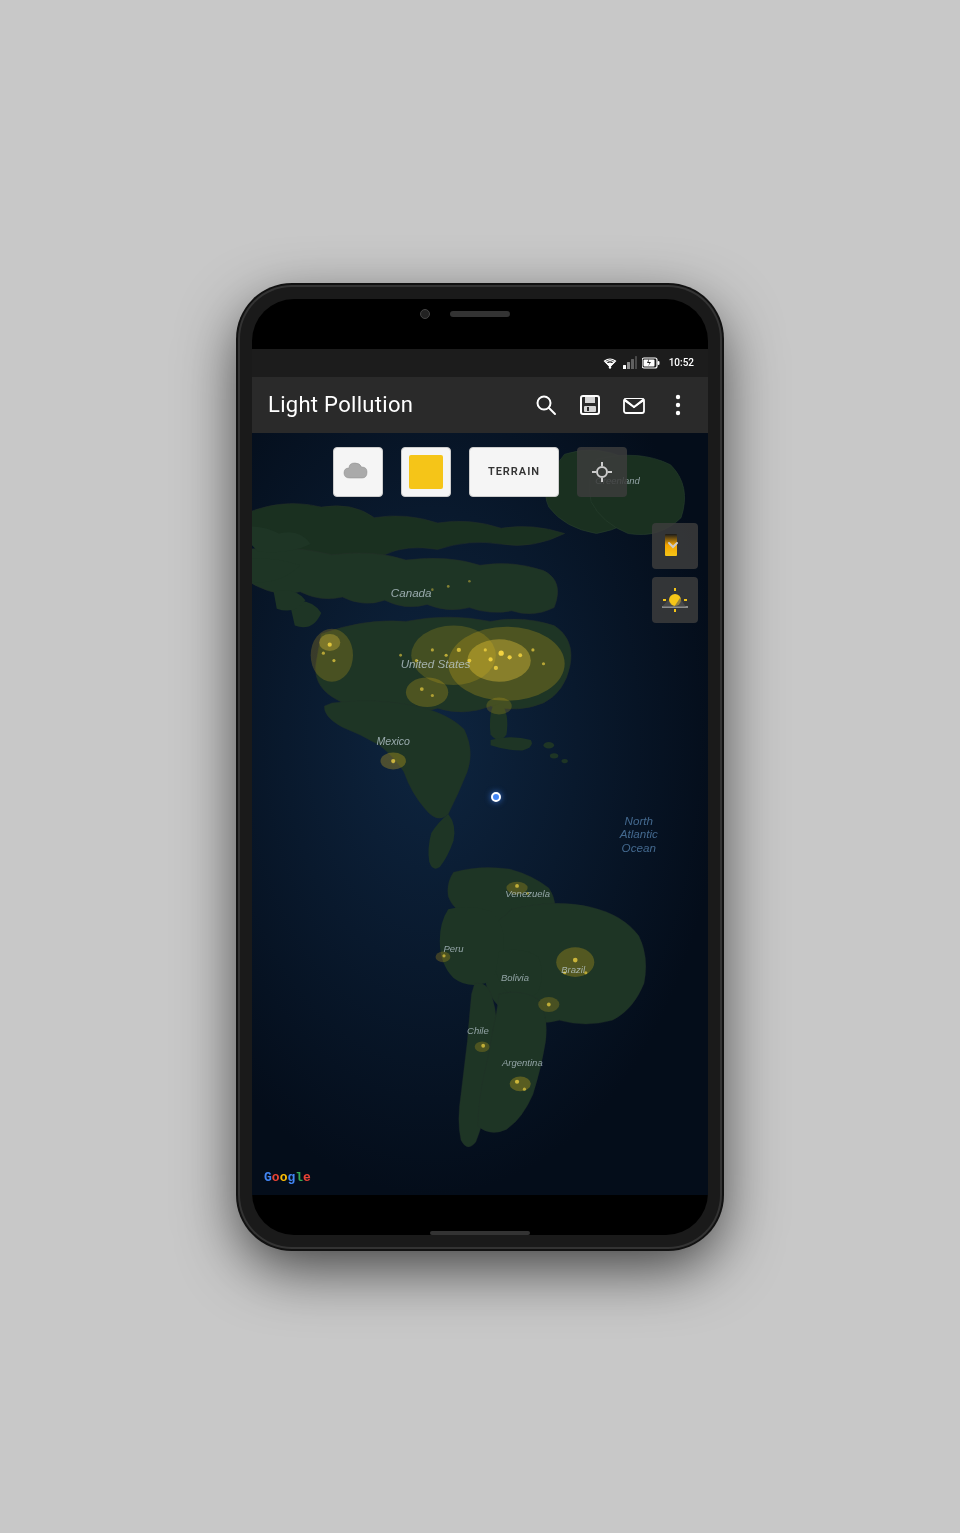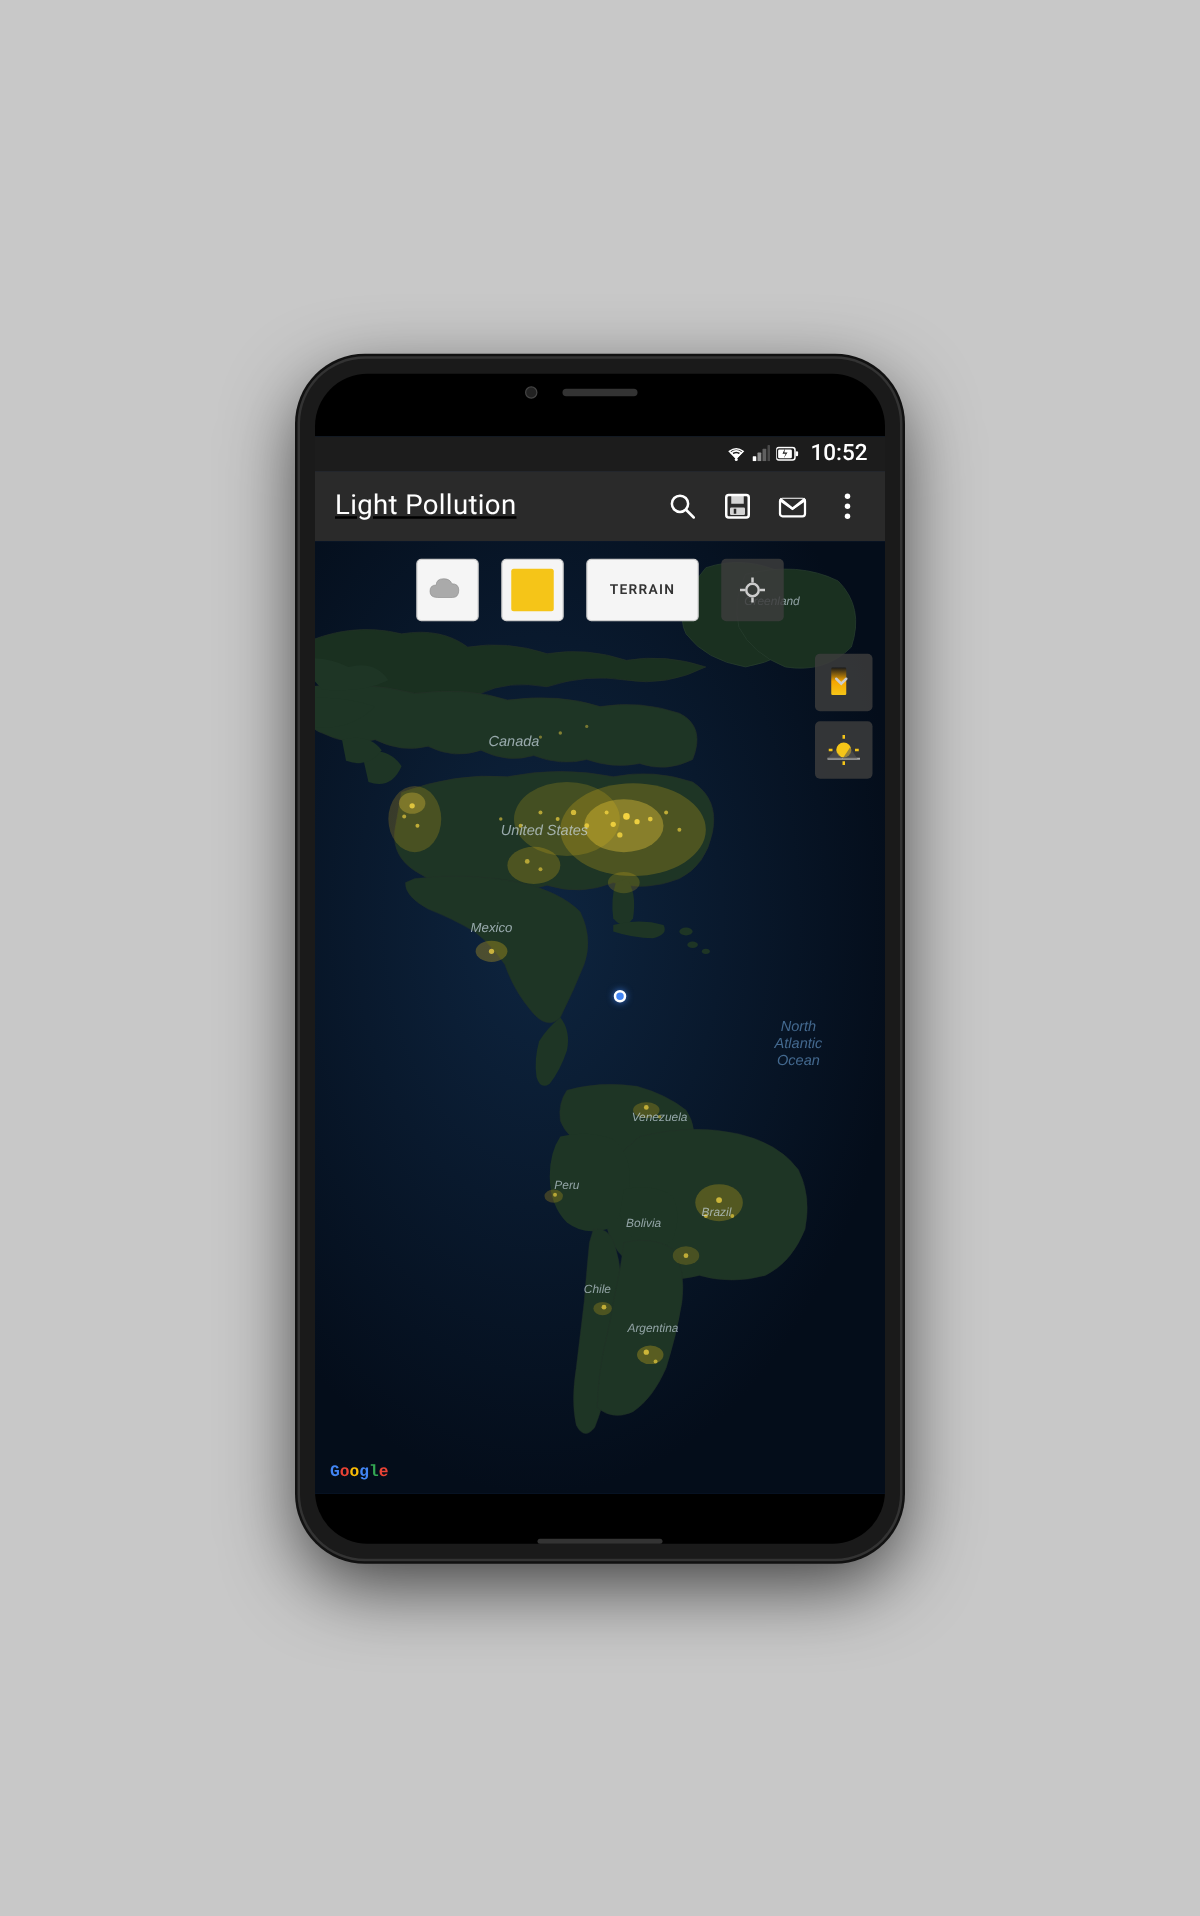--- a/index.html
+++ b/index.html
@@ -97,34 +97,33 @@
     }
 
     .status-icons {
       display: flex;
       align-items: center;
       gap: 5px;
     }
 
     .status-time {
       color: #fff;
-      font-size: 18px;
+      font-size: 10px;
       font-weight: 500;
       margin-left: 4px;
     }
 
     
     .app-bar {
       background: #2a2a2a;
       height: 56px;
       display: flex;
       align-items: center;
       padding: 0 16px;
       flex-shrink: 0;
-      text-decoration: underline;
     }
 
     .app-title {
       color: #fff;
       font-size: 22px;
       font-weight: 400;
       flex: 1;
       letter-spacing: 0.3px;
     }
 

